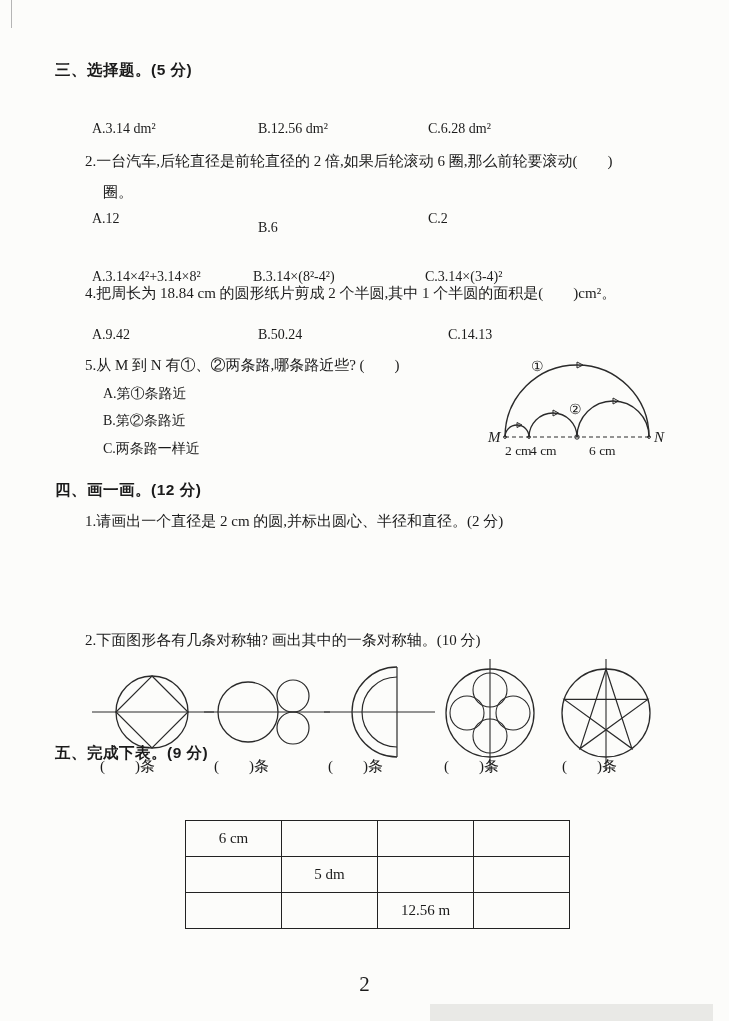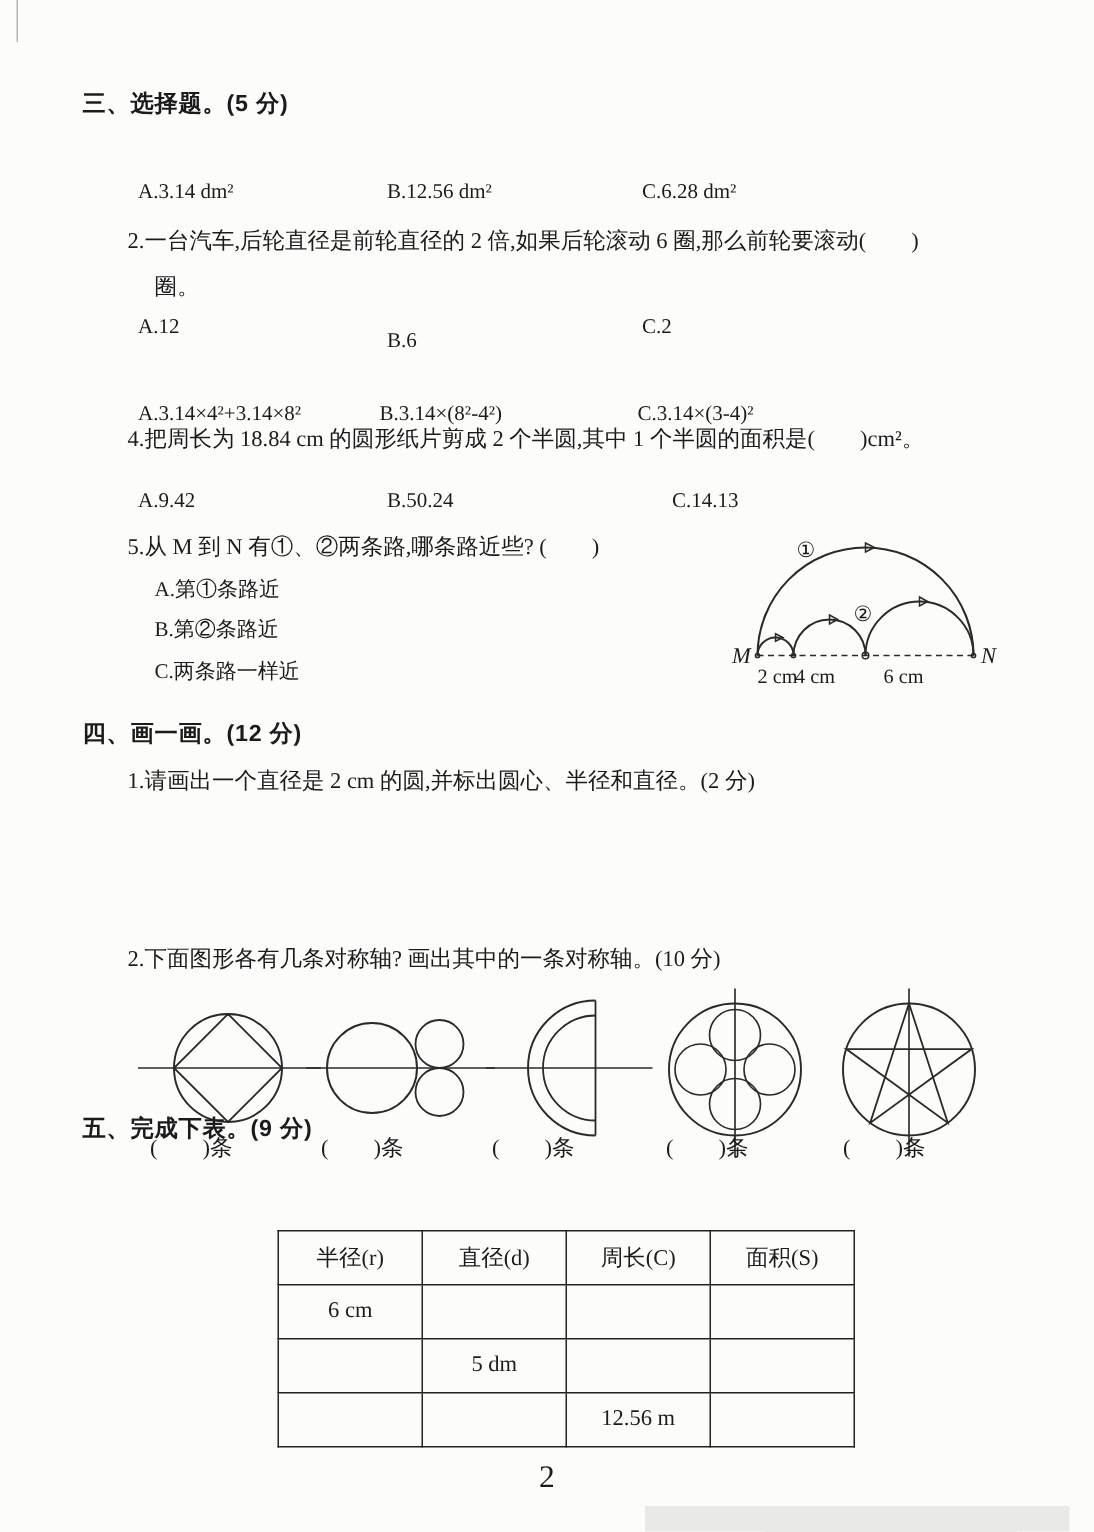--- a/index.html
+++ b/index.html
@@ -131,26 +131,20 @@
   <div class="t" style="left:100px;top:757px;">(　　)条</div>
   <div class="t" style="left:214px;top:757px;">(　　)条</div>
   <div class="t" style="left:328px;top:757px;">(　　)条</div>
   <div class="t" style="left:444px;top:757px;">(　　)条</div>
   <div class="t" style="left:562px;top:757px;">(　　)条</div>
 
   <div class="t sec" style="left:55px;top:743px;text-align:right;">五、完成下表。(9 分)</div>
 
   <table class="dim-table">
     <tbody>
-      <tr class="hdr">
-        <td>半径(r)</td>
-        <td>直径(d)</td>
-        <td>周长(C)</td>
-        <td>面积(S)</td>
-      </tr>
       <tr>
         <td>6 cm</td>
         <td></td>
         <td></td>
         <td></td>
       </tr>
       <tr>
         <td></td>
         <td>5 dm</td>
         <td></td>

